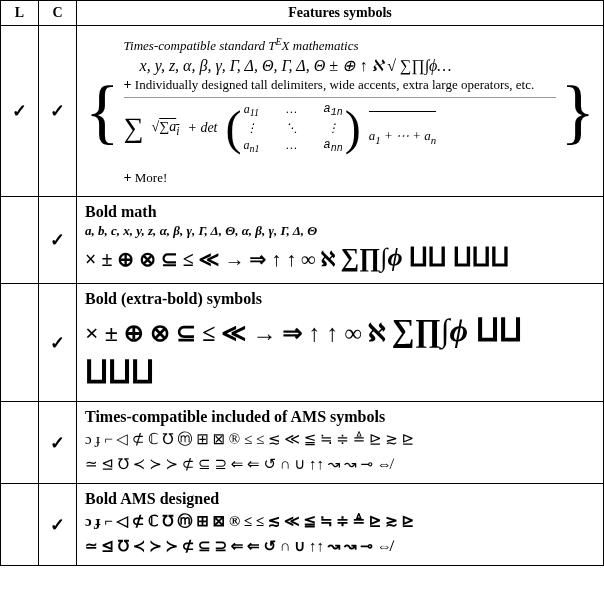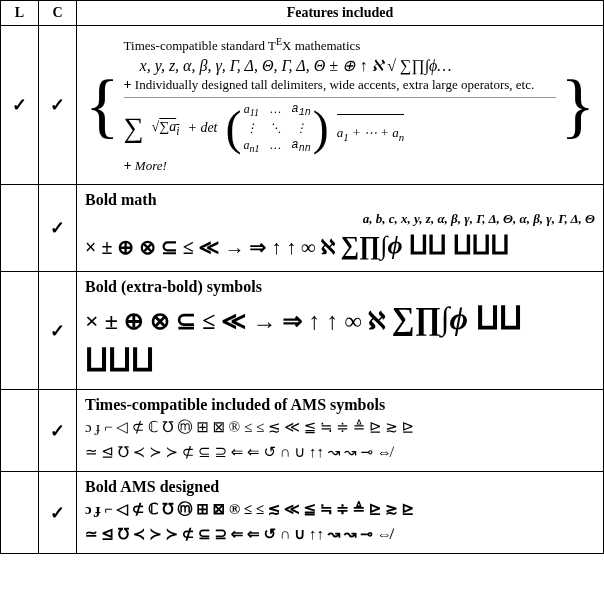--- a/index.html
+++ b/index.html
@@ -69,20 +69,21 @@
     .brace-right {
       font-size: 72px;
       line-height: 1;
       font-family: "Times New Roman", Times, serif;
     }
     .brace-inner {
       flex: 1;
       padding: 2px 0;
     }
     .line1 {
+      font-style: italic;
       font-size: 13px;
       margin-bottom: 2px;
     }
     .line2 {
       font-size: 13px;
       margin-bottom: 2px;
     }
     .formula-row {
       display: flex;
       align-items: center;
@@ -95,40 +96,40 @@
       align-items: center;
       gap: 2px;
     }
     .matrix-paren {
       font-size: 48px;
       line-height: 1;
     }
     .matrix-content {
       display: grid;
       grid-template-columns: repeat(3, auto);
-      gap: 2px 10px;
+      gap: 2px 26px;
       font-style: italic;
       font-size: 12px;
       text-align: center;
     }
     .bold-math {
       font-weight: bold;
       font-style: italic;
       font-size: 13px;
     }
   </style>
 </head>
 <body>
 
 <table>
   <thead>
     <tr class="header-row">
       <th class="col-l">L</th>
       <th class="col-c">C</th>
-      <th class="col-features">Features included</th>
+      <th class="col-features">Features symbols</th>
     </tr>
   </thead>
   <tbody>
 
     <tr>
       <td class="col-l" style="vertical-align:middle; text-align:center;">
         <span class="checkmark">✓</span>
       </td>
       <td class="col-c" style="vertical-align:middle; text-align:center;">
         <span class="checkmark">✓</span>
@@ -165,41 +166,41 @@
                   <span>⋮</span>
                   <span>⋱</span>
                   <span>⋮</span>
                   <span style="font-style:italic;">a<sub>n1</sub></span>
                   <span>…</span>
                   <span style="font-style:italic;font-family:Liberation Mono, monospace;">a<sub>nn</sub></span>
                 </span>
                 <span class="matrix-paren">)</span>
               </span>
 
-              <span style="display:inline-block; border-top: 1.5px solid #000; padding-top:10px; font-style:italic; font-size:13px;">
+              <span style="display:inline-block; border-top: 1.5px solid #000; padding-top:16px; font-style:italic; font-size:13px;">
                 <i>a</i><sub>1</sub> + ⋯ + <i>a</i><sub>n</sub>
               </span>
             </div>
-            <div style="margin-top:4px; font-size:13px;font-style:italic;">
+            <div style="margin-top:16px; font-size:13px;">
               <span class="plus-bullet">+</span> More!
             </div>
           </div>
           <span class="brace-right">}</span>
         </div>
       </td>
     </tr>
 
     <tr>
       <td class="col-l"></td>
       <td class="col-c" style="vertical-align:middle; text-align:center;">
         <span class="checkmark">✓</span>
       </td>
       <td class="main-feature-cell col-features">
         <div class="feature-title">Bold math</div>
-        <div class="bold-math" style="font-size:13px; margin:2px 0;text-align:right;">
+        <div class="bold-math" style="font-size:13px; margin:2px 0;">
           <b><i>a, b, c, x, y, z,</i> α, β, γ,</b> <b>Γ, Δ, Θ, α, β, γ, Γ, Δ, Θ</b>
         </div>
         <div style="font-size:20px; margin:2px 0; font-weight:bold; font-family:'Times New Roman',serif; line-height:1.3;">
           × ± ⊕ ⊗ ⊆ ≤ ≪ → ⇒ ↑ ↑ ∞ ℵ <span style="font-size:26px;">∑∏∫<i>ϕ</i> ⨿⨿ ⨿⨿⨿</span>
         </div>
       </td>
     </tr>
 
     <tr>
       <td class="col-l"></td>

